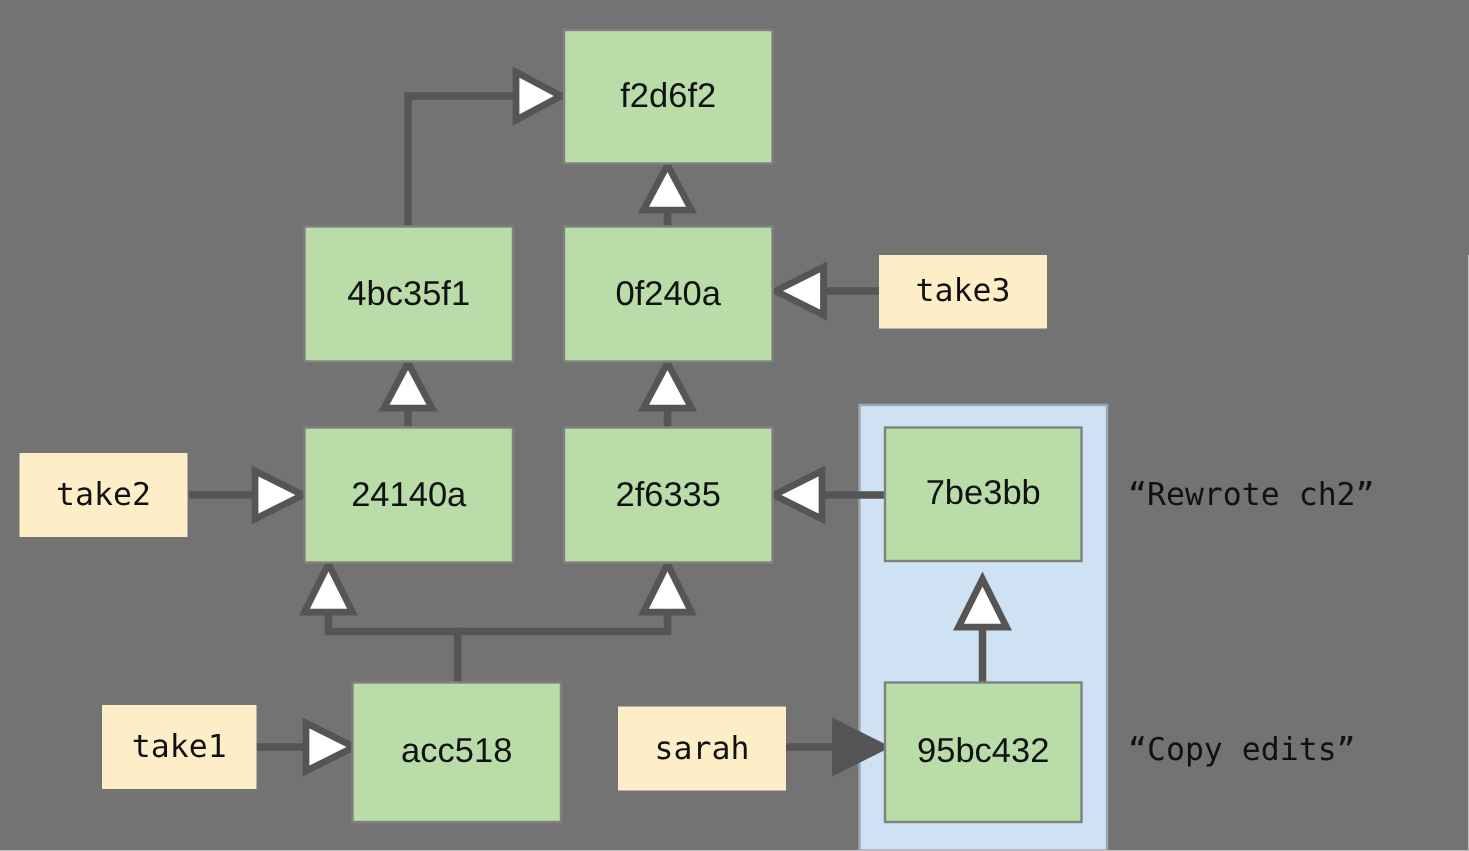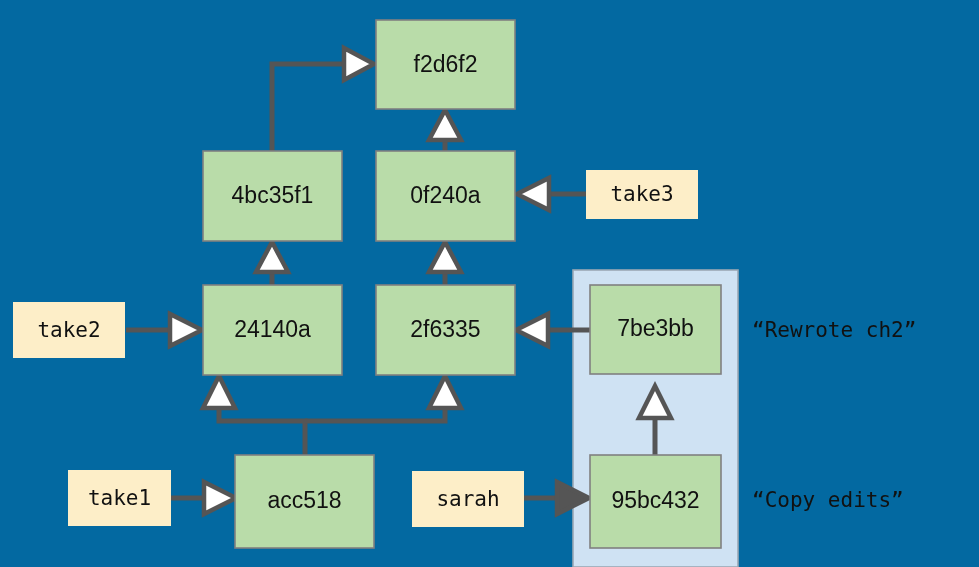--- a/index.html
+++ b/index.html
@@ -10,21 +10,21 @@
   body {
     width: 979px;
     height: 567px;
     overflow: hidden;
     font-family: "Liberation Sans", sans-serif;
   }
   #diagram-root {
     position: relative;
     width: 979px;
     height: 567px;
-    background: #0369a1;
+    background: #737373;
   }
   svg#graph {
     display: block;
     width: 979px;
     height: 567px;
   }
   .commit-rect {
     fill: #b9dca9;
     stroke: #808080;
     stroke-width: 1.6;

